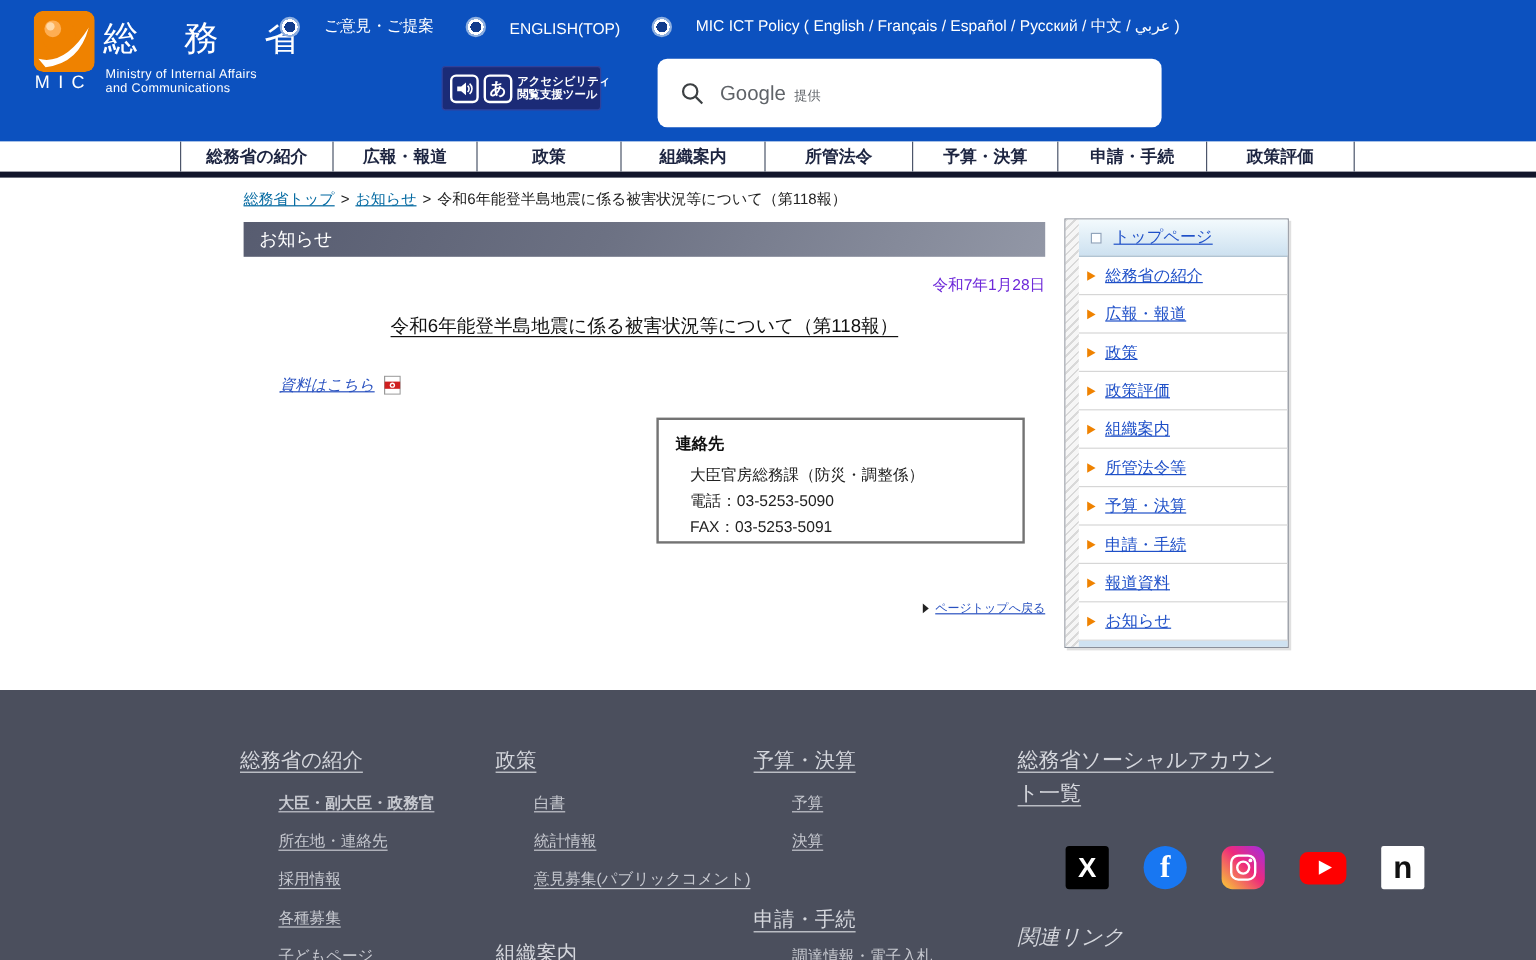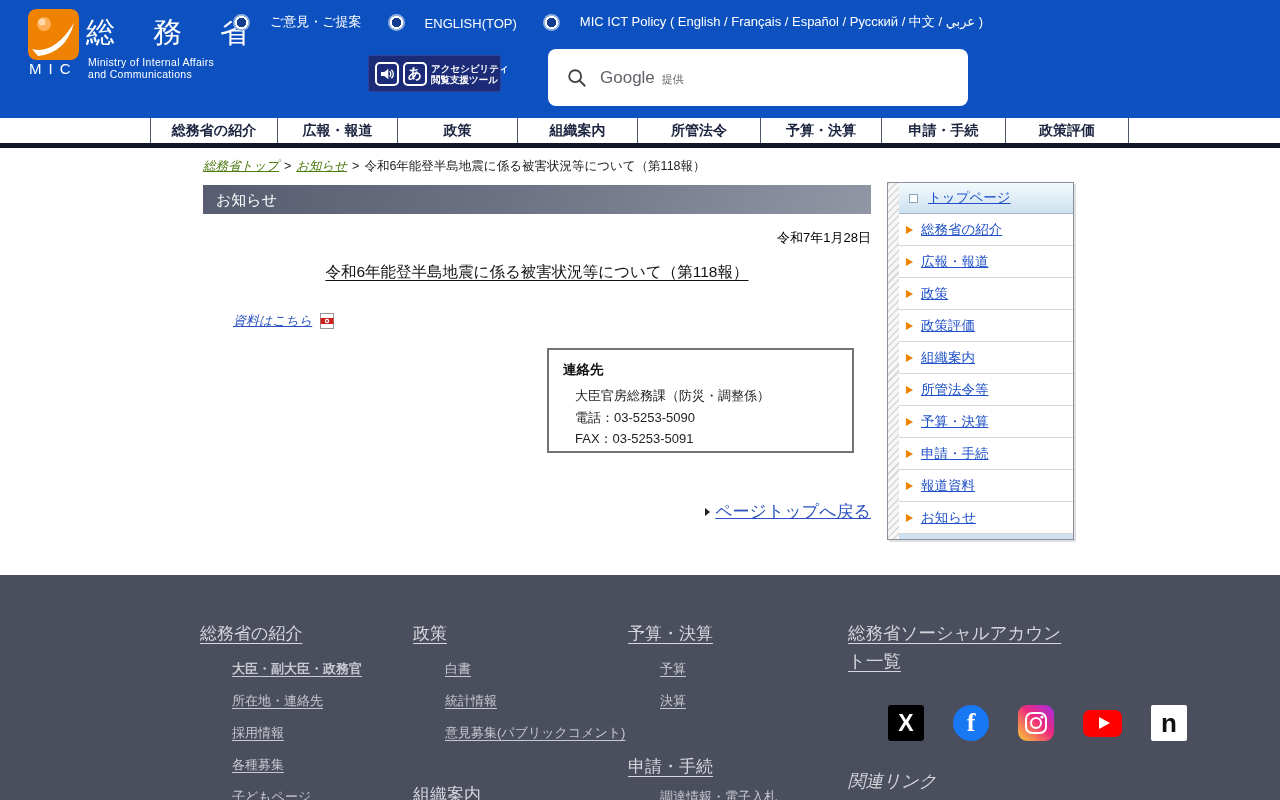--- a/index.html
+++ b/index.html
@@ -38,40 +38,40 @@
 
   
   .nav { position:absolute; left:0; top:118px; width:1280px; height:30px; background:#ffffff;
     border-bottom:5px solid #12162b; display:flex; padding-left:150px; }
   .nav-item { height:25px; line-height:25px; text-align:center; font-size:14px; font-weight:bold; color:#1c2440;
     border-left:1px solid #4d566b; flex:none; }
   .nav-item:last-child { border-right:1px solid #4d566b; }
 
   
   .breadcrumb { position:absolute; left:203px; top:158px; font-size:12.5px; color:#222; white-space:nowrap; }
-  .breadcrumb a { color:#4d7c0f; text-decoration:underline;font-style:italic; }
+  .breadcrumb a { color:#0369a1; text-decoration:underline; }
   .bc-sep { margin:0 5px; }
 
   .section-bar { position:absolute; left:203px; top:185px; width:668px; height:29px;
     background:linear-gradient(115deg, #575c70 0%, #6c7183 45%, #9297a6 100%);
     color:#fff; font-size:15px; line-height:29px; padding-left:13px; }
 
-  .doc-date { position:absolute; top:229px; left:203px; width:668px; text-align:right; font-size:13px; color:#000000; }
+  .doc-date { position:absolute; top:229px; left:203px; width:668px; text-align:right; font-size:13px; color:#6d28d9; }
   .doc-title-wrap { position:absolute; top:262px; left:203px; width:668px; text-align:center; }
   .doc-title { font-size:15.5px; color:#111; text-decoration:underline; text-underline-offset:3px; }
 
   .material { position:absolute; left:233px; top:312px; display:flex; align-items:center; gap:8px;font-style:italic; }
   .material a { color:#2a52c0; font-size:13px; text-decoration:underline; }
 
   .contact-box { position:absolute; left:547px; top:348px; width:307px; height:105px; border:2px solid #737373; padding:11px 14px; }
   .contact-heading { font-size:13.5px; font-weight:bold; color:#111; margin-bottom:6px; }
   .contact-line { font-size:13px; color:#222; line-height:21.5px; margin-left:12px; }
 
   .pagetop { position:absolute; top:500px; left:203px; width:668px; display:flex; justify-content:flex-end; align-items:center; gap:5px; }
-  .pagetop a { color:#2a52c0; font-size:17px; text-decoration:underline; }
+  .pagetop a { color:#2a52c0; font-size:10px; text-decoration:underline; }
   .tri-dark { width:0; height:0; border-left:5px solid #222; border-top:4px solid transparent; border-bottom:4px solid transparent; }
 
   
   .sidebar { position:absolute; left:887px; top:182px; width:187px; background:#fff;
     border:1px solid #8a8f99; box-shadow:2px 2px 0 rgba(0,0,0,.12); padding-left:11px; }
   .sidebar::before { content:""; position:absolute; left:0; top:0; bottom:0; width:11px;
     background:repeating-linear-gradient(135deg, #d9d9d9 0 1.5px, #f6f6f6 1.5px 5px); }
   .side-top { height:31px; background:linear-gradient(#f3fafd, #cde1f0); border-bottom:1px solid #9fb6c9;
     display:flex; align-items:center; gap:10px; padding-left:10px; }
   .sq-bullet { width:9px; height:9px; background:#fdfeff; border:1px solid #90a4bb; flex:none; }

